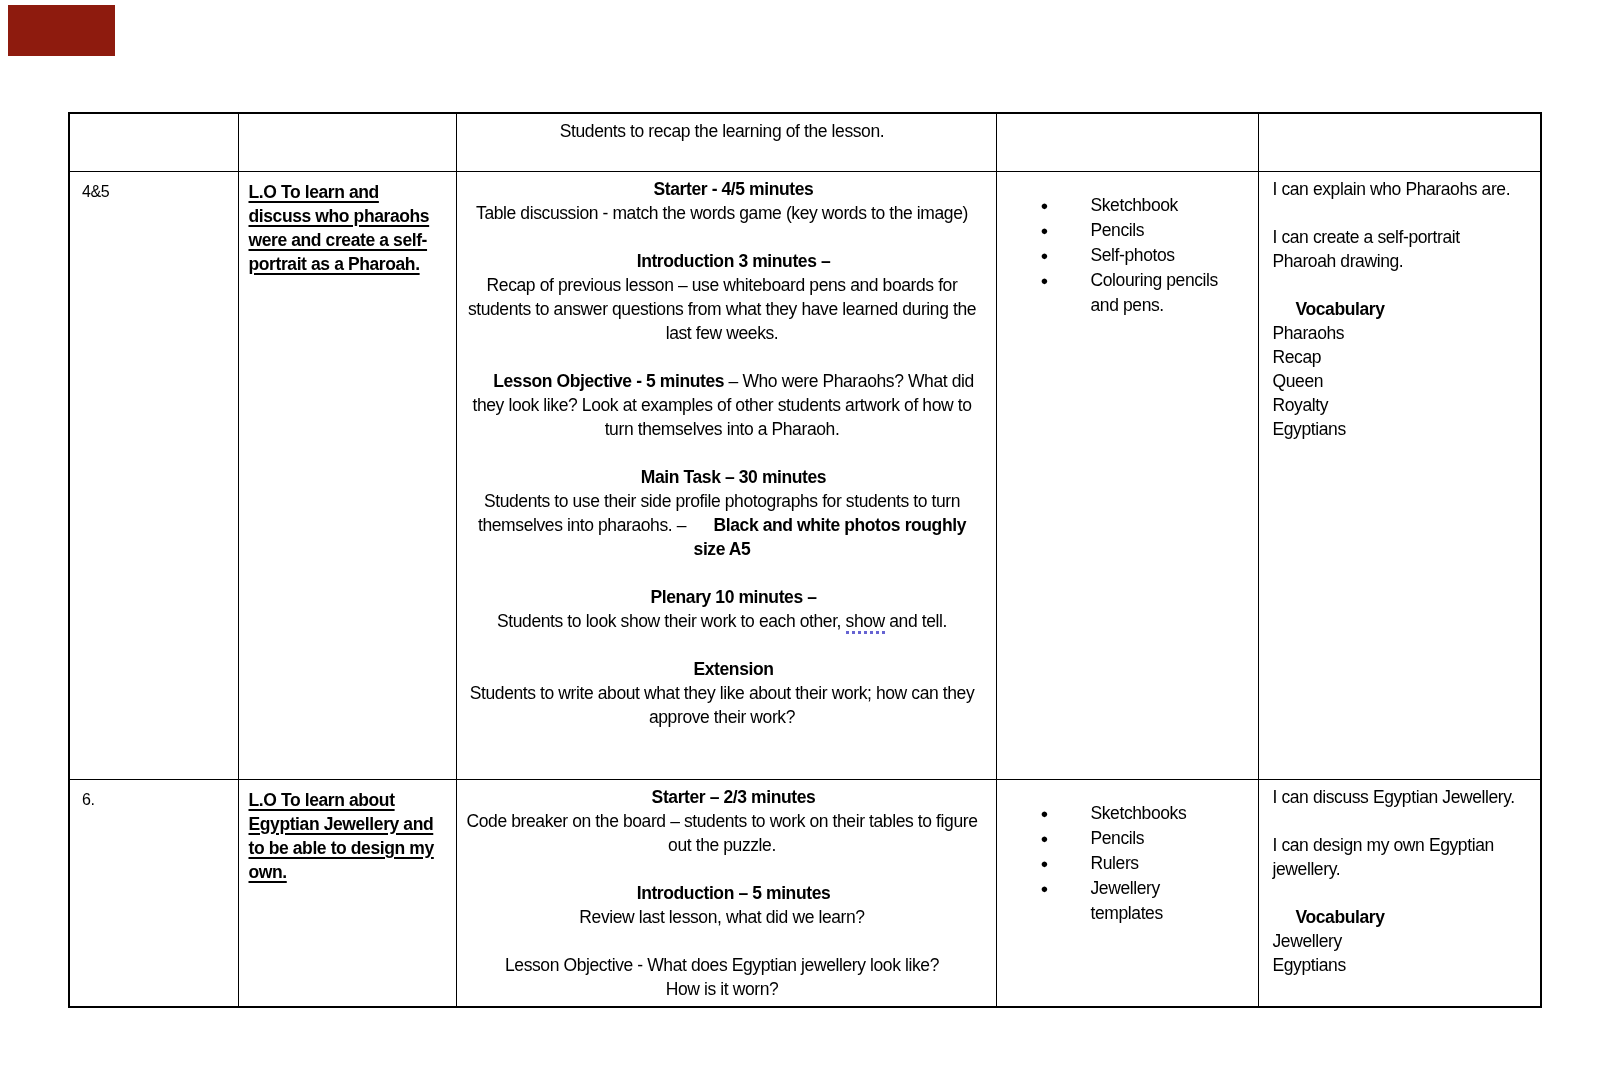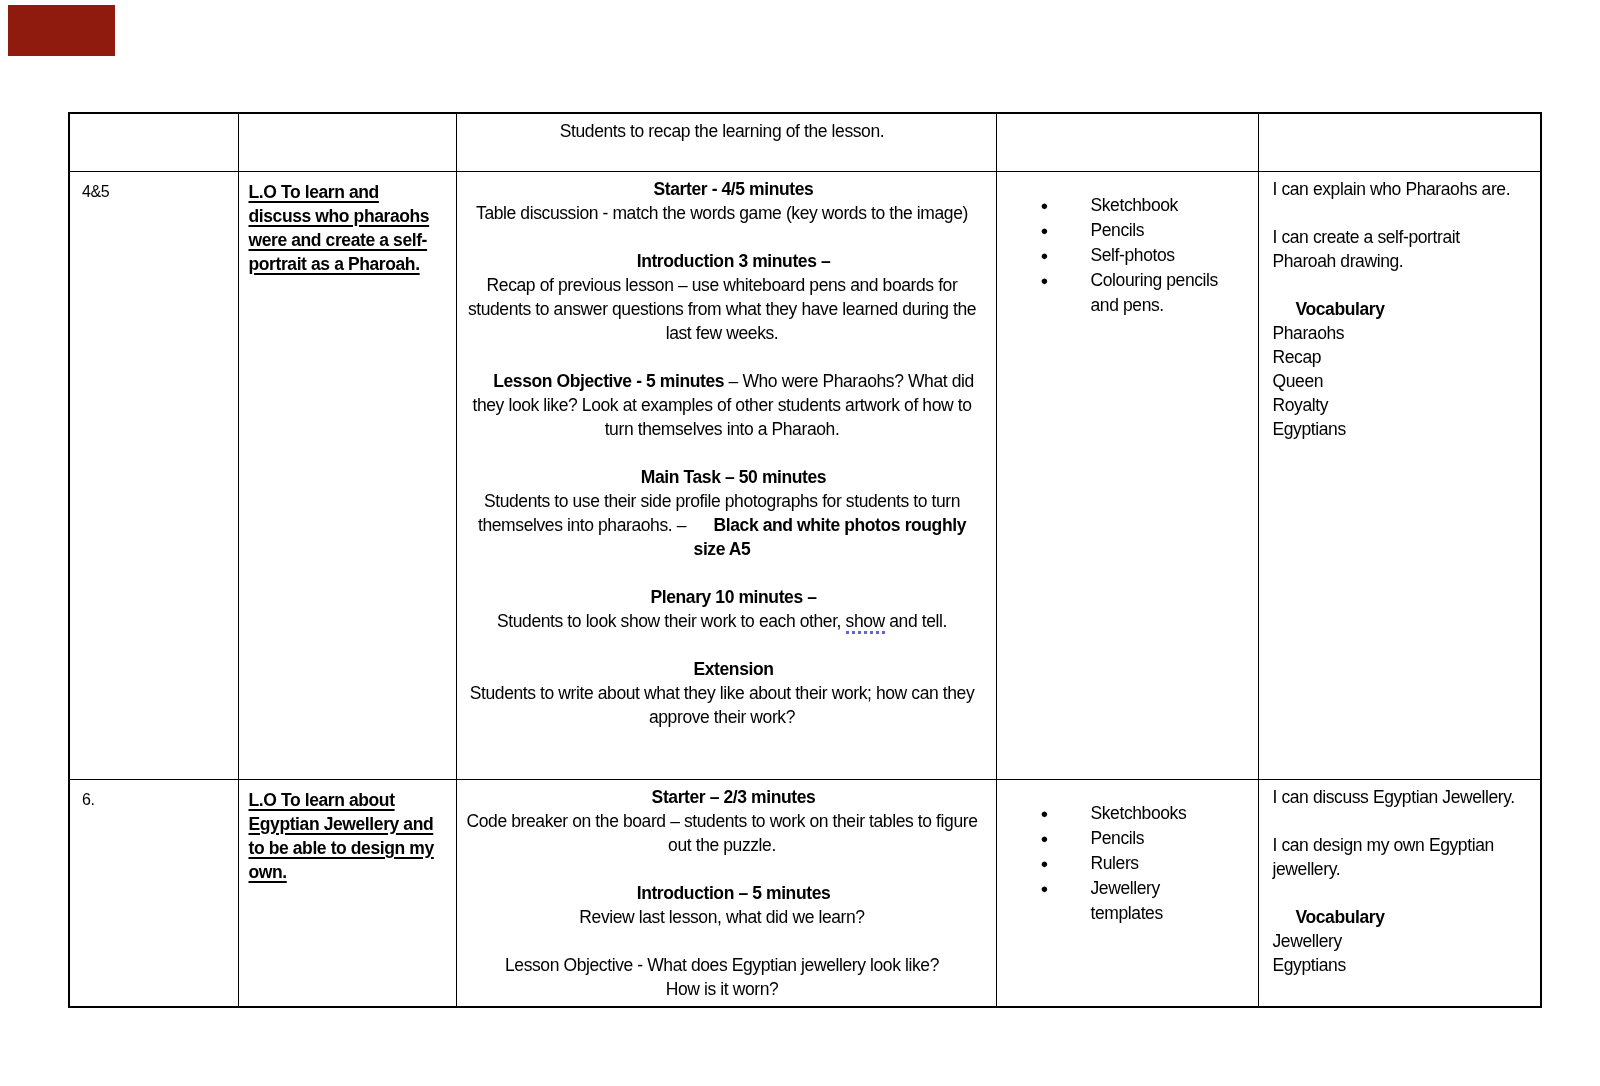--- a/index.html
+++ b/index.html
@@ -88,21 +88,21 @@
           <td class="cell-lo"><span class="lo">L.O To learn and discuss who pharaohs were and create a self-portrait as a Pharoah.</span></td>
           <td class="cell-act">
             <div class="para"><span class="b">Starter - 4/5 minutes</span></div>
             <div class="para"><span>Table discussion - match the words game (key words to the image)</span></div>
             <div class="para"></div>
             <div class="para"><span class="b">Introduction 3 minutes –</span></div>
             <div class="para"><span>Recap of previous lesson – use whiteboard pens and boards for students to answer questions from what they have learned during the last few weeks.</span></div>
             <div class="para"></div>
             <div class="para"><span class="b">Lesson Objective - 5 minutes</span><span> – Who were Pharaohs? What did they look like? Look at examples of other students artwork of how to turn themselves into a Pharaoh.</span></div>
             <div class="para"></div>
-            <div class="para"><span class="b">Main Task – 50 minutes</span></div>
+            <div class="para"><span class="b">Main Task – 30 minutes</span></div>
             <div class="para"><span>Students to use their side profile photographs for students to turn themselves into pharaohs. – </span><span class="b">Black and white photos roughly size A5</span></div>
             <div class="para"></div>
             <div class="para"><span class="b">Plenary 10 minutes –</span></div>
             <div class="para"><span>Students to look show their work to each other, </span><span class="sq" style="border-bottom-color: rgb(102, 99, 210);">show</span><span> and tell.</span></div>
             <div class="para"></div>
             <div class="para"><span class="b">Extension</span></div>
             <div class="para"><span>Students to write about what they like about their work; how can they approve their work?</span></div>
           </td>
           <td class="cell-res">
             <ul class="res-list">

